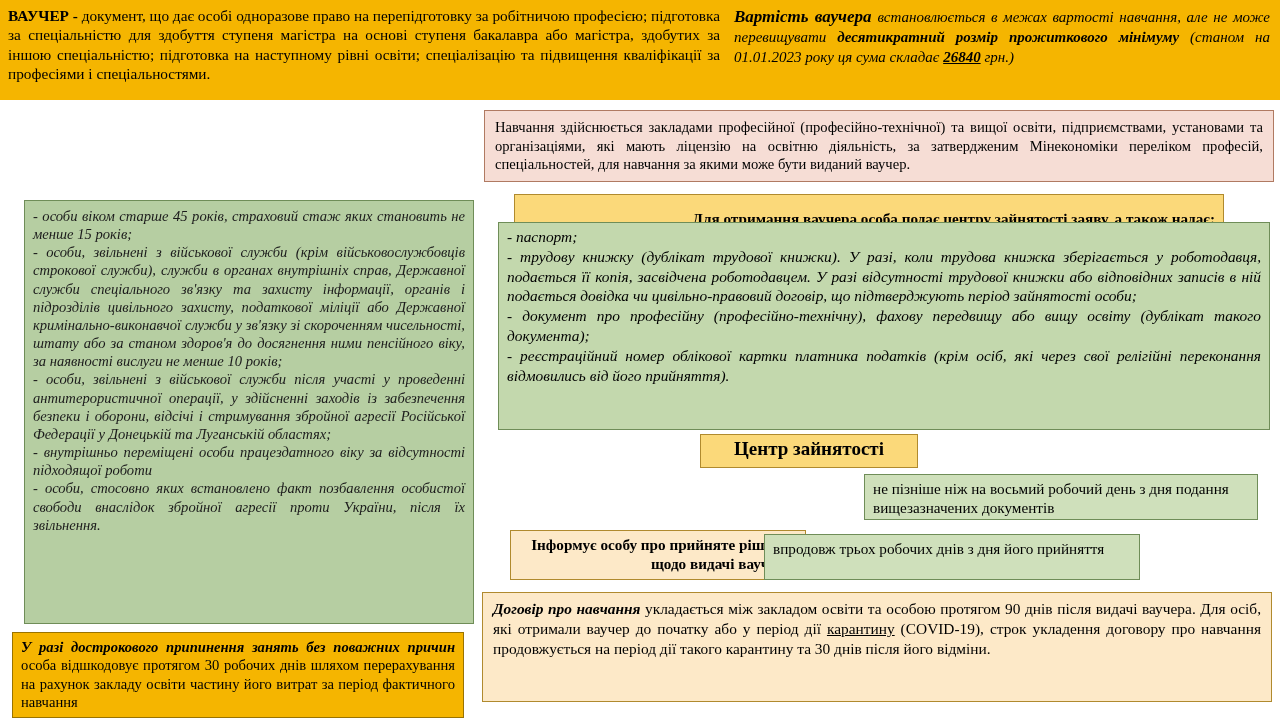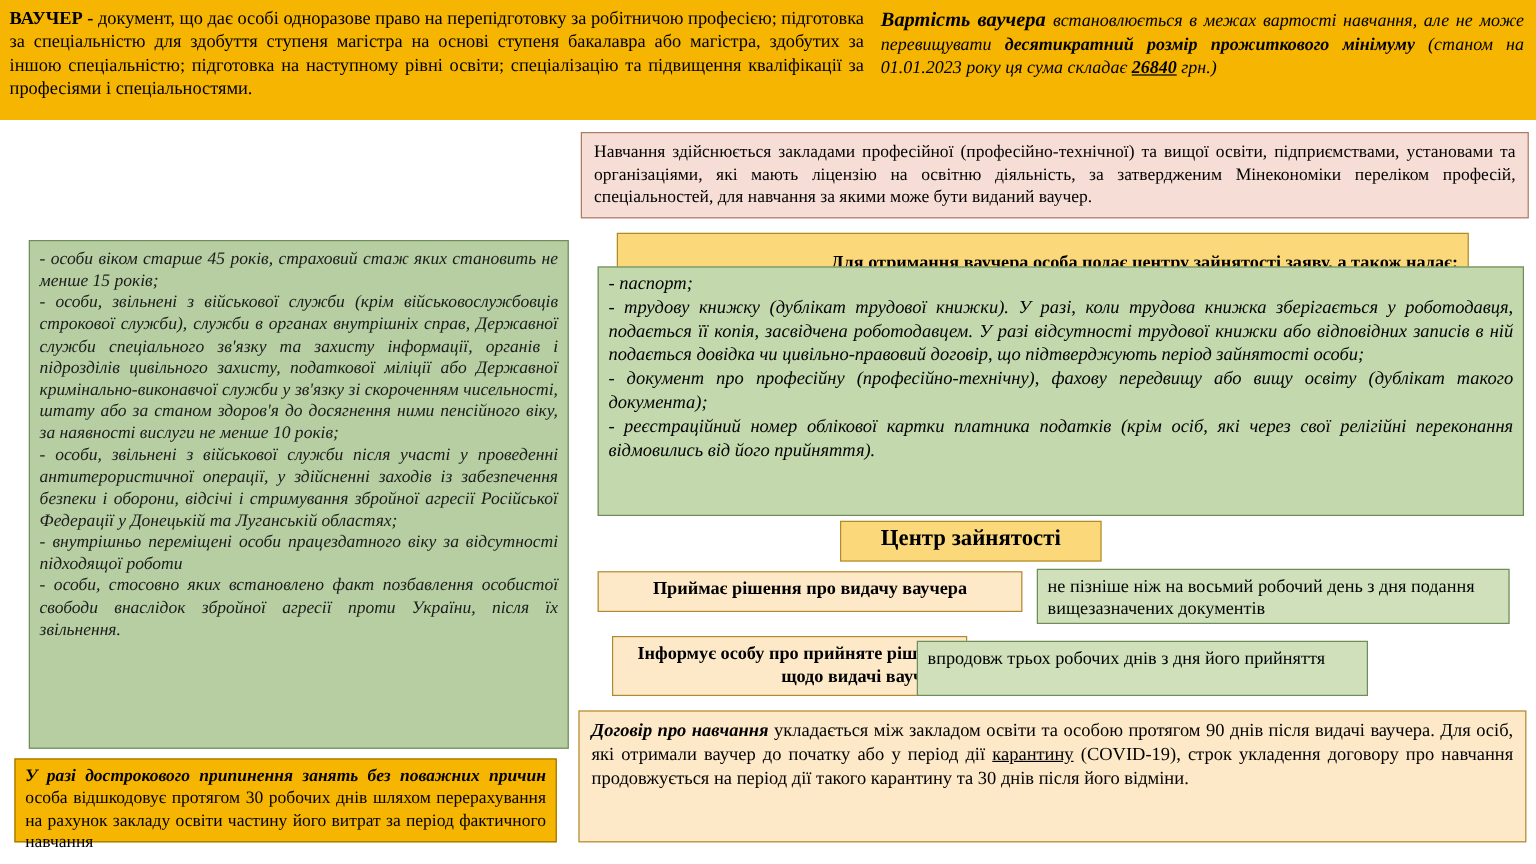--- a/index.html
+++ b/index.html
@@ -125,21 +125,21 @@
     font-style: italic;
     font-size: 14.6px;
     line-height: 1.245;
     text-align: justify;
     color: #1b1b1b;
   }
   #left-list p { margin: 0 0 0 0; }
 
   #left-bottom {
     left: 12px; top: 632px;
-    width: 452px; height: 70px;
+    width: 452px; height: 86px;
     padding: 5px 8px;
     font-size: 14.6px;
     line-height: 1.26;
     text-align: justify;
   }
   #left-bottom .b {
     font-weight: bold;
     font-style: italic;
   }
   #left-bottom .n {
@@ -274,23 +274,20 @@
     <p>- паспорт;</p>
     <p>- трудову книжку (дублікат трудової книжки). У разі, коли трудова книжка зберігається у роботодавця, подається її копія, засвідчена роботодавцем. У разі відсутності трудової книжки або відповідних записів в ній подається довідка чи цивільно-правовий договір, що підтверджують період зайнятості особи;</p>
     <p>- документ про професійну (професійно-технічну),  фахову передвищу або вищу освіту (дублікат такого документа);</p>
     <p>- реєстраційний номер облікової картки платника податків (крім осіб, які через свої релігійні переконання відмовились від його прийняття).</p>
   </div>
 
   <div class="box orange-mid" id="center-title">
     <p>Центр зайнятості</p>
   </div>
 
-  <div class="box orange-light" id="dec-label">
-    <p>Приймає рішення про видачу ваучера</p>
-  </div>
   <div class="box green-light" id="dec-value">
     <p>не пізніше ніж на восьмий робочий день з дня подання вищезазначених документів</p>
   </div>
 
   <div class="box orange-light" id="inform-label">
     <p>Інформує особу про прийняте рішення щодо видачі ваучерів</p>
   </div>
   <div class="box green-light" id="inform-value">
     <p>впродовж трьох робочих днів з дня його прийняття</p>
   </div>

